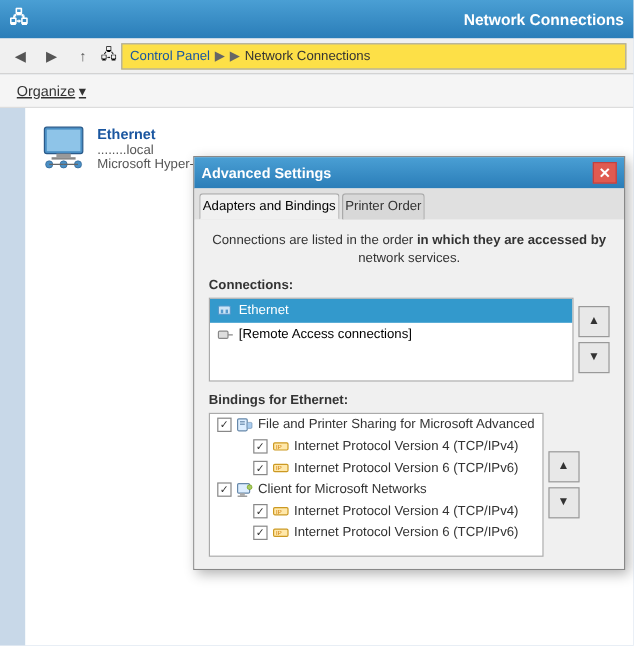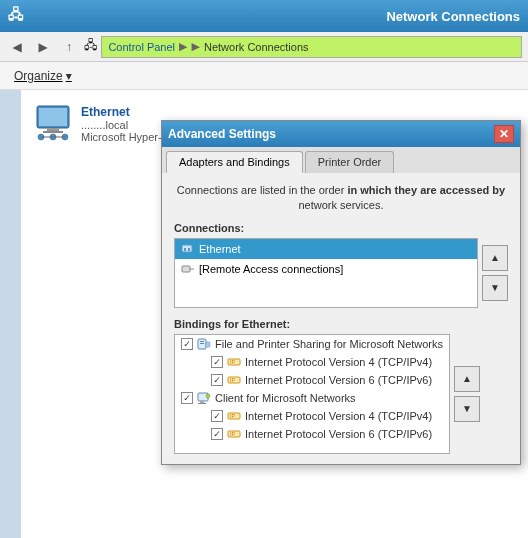--- a/index.html
+++ b/index.html
@@ -43,21 +43,21 @@
       cursor: pointer;
       display: flex;
       align-items: center;
       justify-content: center;
       color: #555;
       font-size: 12px;
       border-radius: 2px;
     }
     .breadcrumb {
       flex: 1;
-      background: #bef264;
+      background: #fde047;
       border: 1px solid #aaa;
       height: 22px;
       display: flex;
       align-items: center;
       padding: 0 6px;
       font-size: 11px;
       color: #1a56a0;
       gap: 4px;
     }
     .breadcrumb-sep { color: #666; }
@@ -110,21 +110,21 @@
     .net-name { font-weight: 600; font-size: 12px; color: #1a56a0; }
     .net-desc { font-size: 11px; color: #555; }
 
     
     .dialog-overlay {
       position: absolute;
       top: 0; left: 0; right: 0; bottom: 0;
     }
     .dialog {
       position: absolute;
-      top: 30px;
+      top: 40px;
       left: 140px;
       width: 360px;
       background: #f0f0f0;
       border: 1px solid #888;
       box-shadow: 3px 3px 10px rgba(0,0,0,0.3);
     }
     .dialog-title-bar {
       background: linear-gradient(to bottom, #4a9fd4, #2a7db8);
       height: 26px;
       display: flex;
@@ -150,21 +150,21 @@
     }
 
     
     .tab-bar {
       display: flex;
       background: #e0e0e0;
       padding: 4px 4px 0 4px;
       gap: 2px;
     }
     .tab {
-      padding: 4px 12px;
+      padding: 4px 2px;
       border: 1px solid #aaa;
       border-bottom: none;
       background: #d8d8d8;
       cursor: pointer;
       font-size: 11px;
       color: #333;
       border-radius: 3px 3px 0 0;
     }
     .tab.active {
       background: #f0f0f0;
@@ -384,21 +384,21 @@
           <div class="bindings-list">
 
             <div class="binding-item">
               <div class="cb checked"></div>
               <svg width="14" height="14" viewBox="0 0 14 14">
                 <rect x="1" y="2" width="8" height="10" rx="1" fill="#ddeeff" stroke="#6688aa" stroke-width="1"></rect>
                 <rect x="3" y="4" width="4" height="1" fill="#6688aa"></rect>
                 <rect x="3" y="6" width="4" height="1" fill="#6688aa"></rect>
                 <rect x="9" y="5" width="4" height="5" rx="1" fill="#aaccee" stroke="#6688aa" stroke-width="0.5"></rect>
               </svg>
-              <span class="binding-text">File and Printer Sharing for Microsoft Networks</span>
+              <span class="binding-text">File and Printer Sharing for Microsoft Advanced</span>
             </div>
 
             <div class="binding-item indent1">
               <div class="cb checked"></div>
               <svg width="14" height="14" viewBox="0 0 14 14">
                 <rect x="1" y="4" width="12" height="6" rx="1" fill="#ffe8aa" stroke="#cc9922" stroke-width="1"></rect>
                 <text x="3" y="9" font-size="5" fill="#cc7700">IP</text>
               </svg>
               <span class="binding-text">Internet Protocol Version 4 (TCP/IPv4)</span>
             </div>

